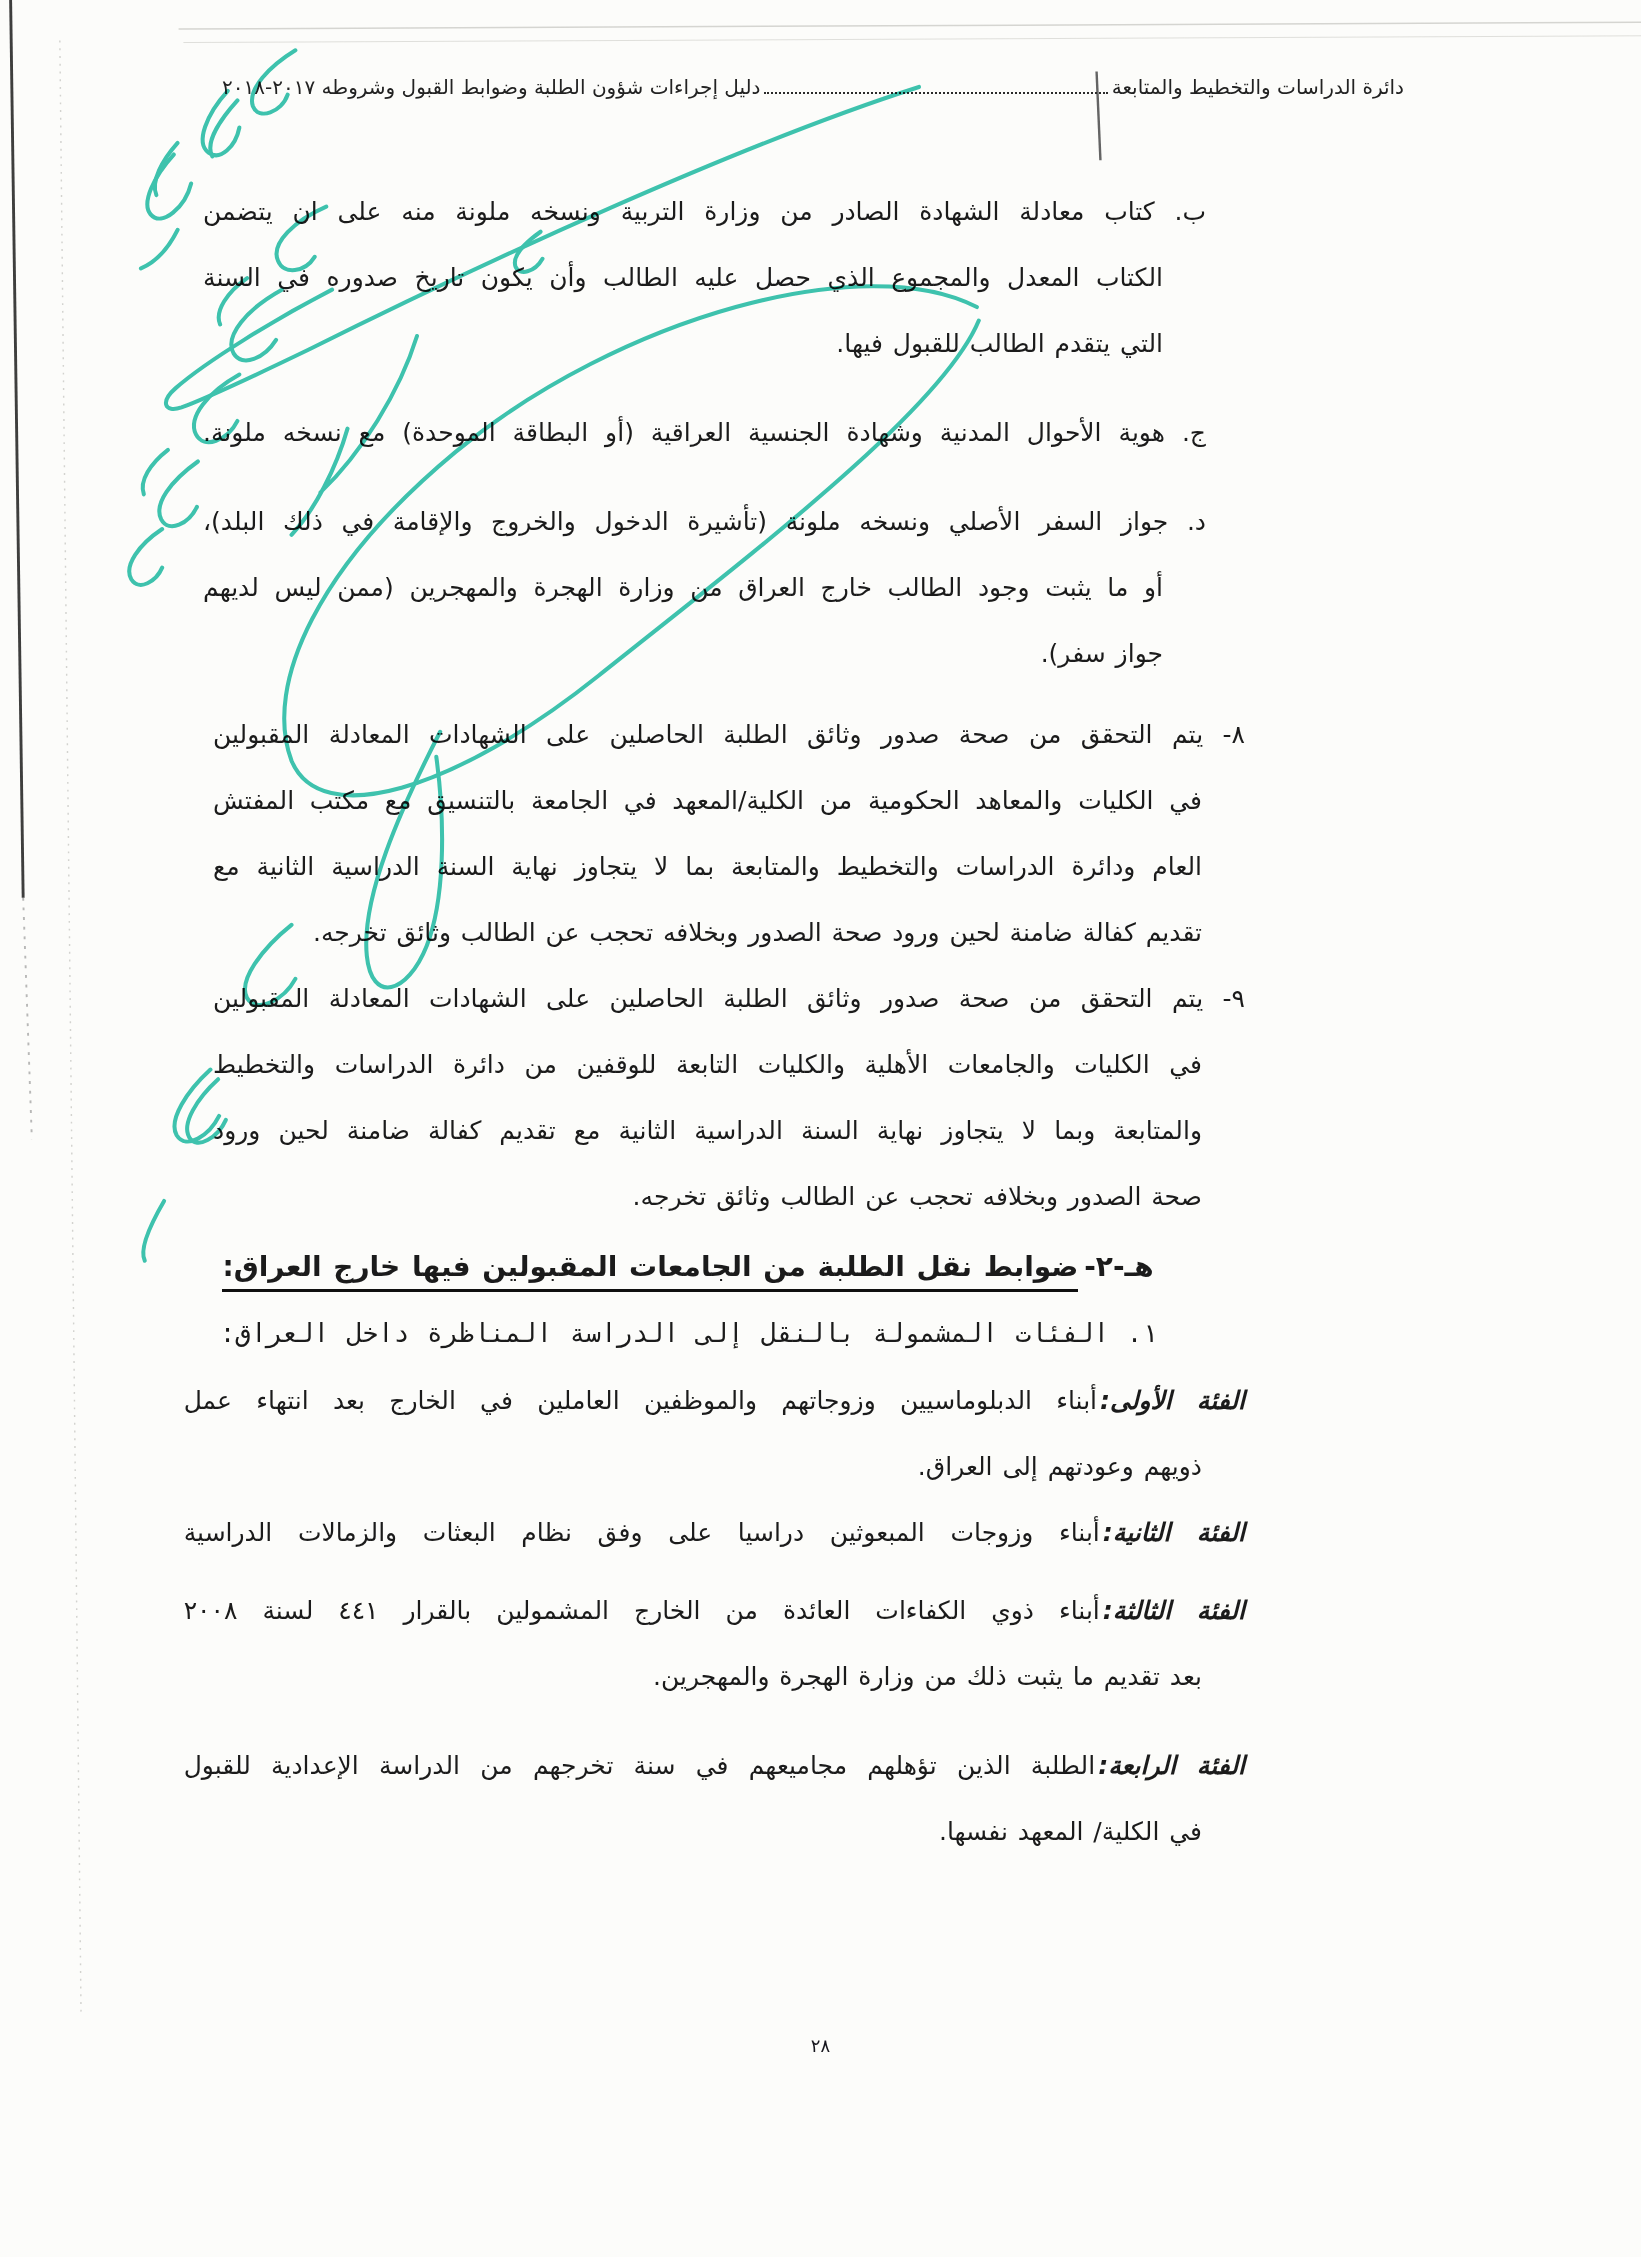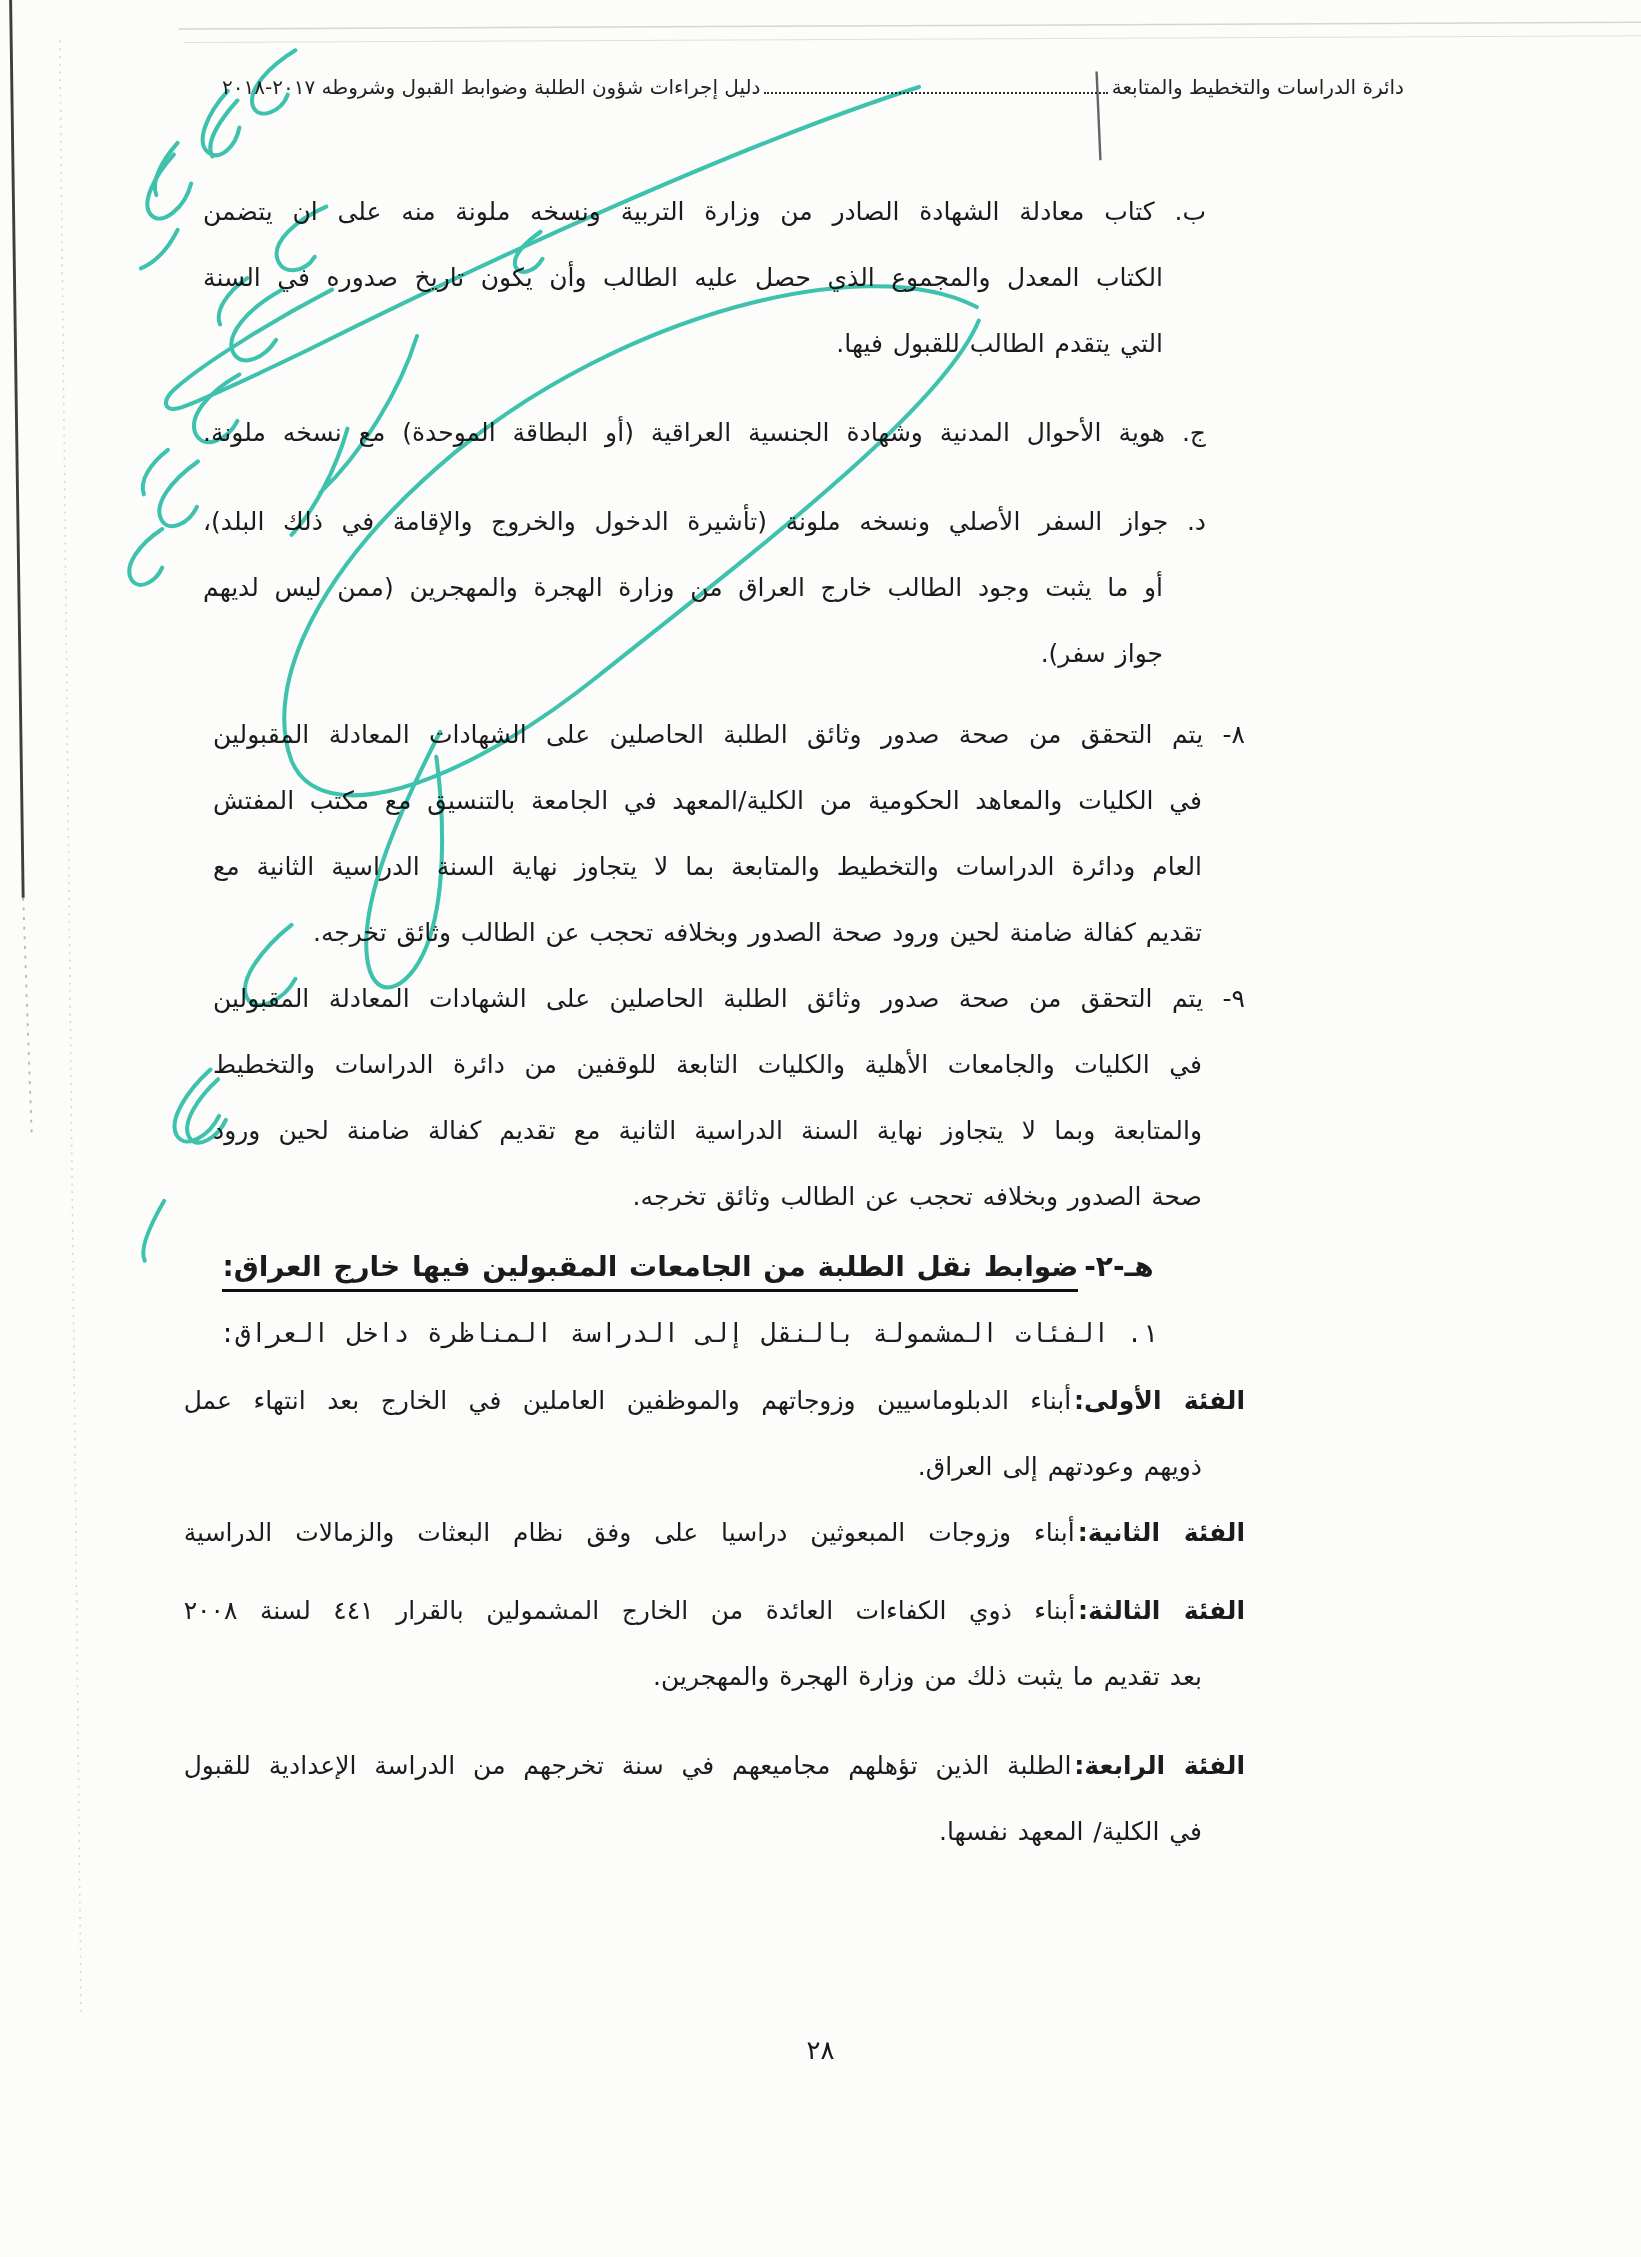--- a/index.html
+++ b/index.html
@@ -48,31 +48,31 @@
   .p-8{margin-top:15.4px;}
   .p-9{margin-top:0;}
   .heading{
     margin-top:1.9px;height:70px;line-height:70px;
     padding-right:43px;
     font-size:28px;font-weight:bold;text-align:center;white-space:nowrap;
   }
   .heading .u{border-bottom:3.9px solid #101010;padding-bottom:5.8px;}
   .heading .pref{margin-left:5.8px;}
   .p-1{margin-top:0;padding-right:87px;font-size:26px;font-family:Liberation Mono, monospace;}
-  .cat-label{font-weight:bold;}
+  .cat-label{font-weight:bold;font-style:italic;}
   .p-cat .rest{margin-right:3px;}
   .c1{margin-top:0;}
   .c2{margin-top:0;}
   .c3{margin-top:11.6px;}
   .c4{margin-top:23px;}
   
   .pagenum{
     position:absolute;top:2035px;left:0;right:0;
     text-align:center;
-    font-size:26px;letter-spacing:13.5px;color:#16161d;
+    font-size:18px;letter-spacing:13.5px;color:#16161d;
   }
   
   .annotation{position:absolute;inset:0;pointer-events:none;mix-blend-mode:multiply;}
 </style>
 </head>
 <body>
 
 <div class="page">
 
   <svg class="artifacts" width="1641" height="2257" viewBox="0 0 1700 2338">

